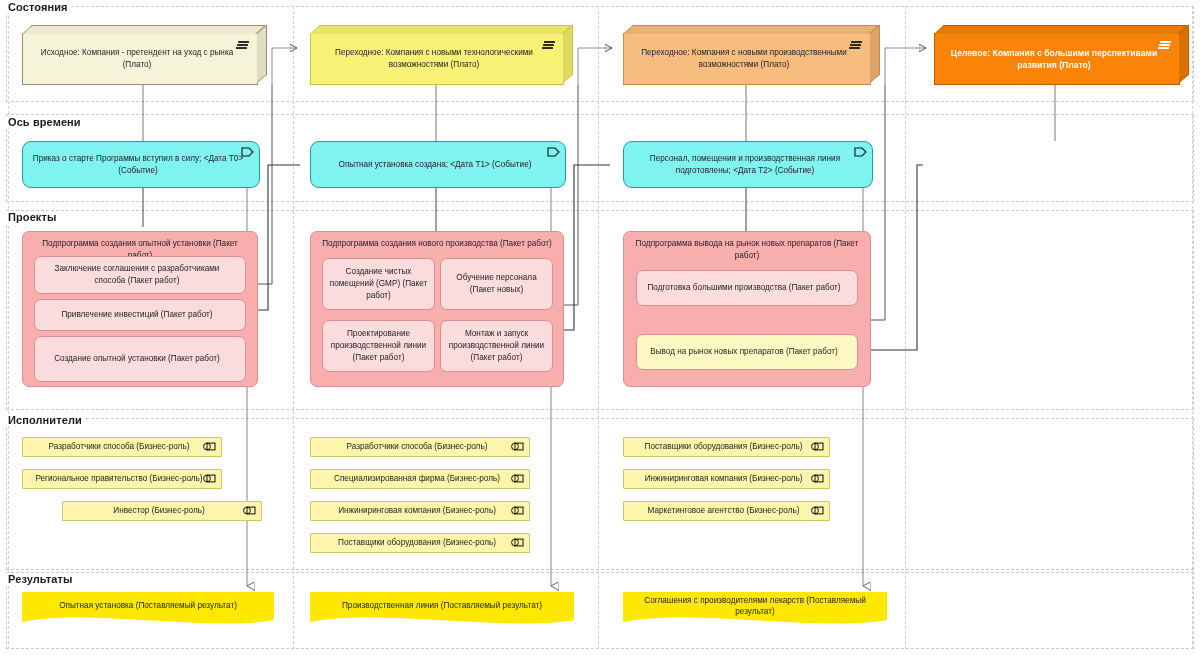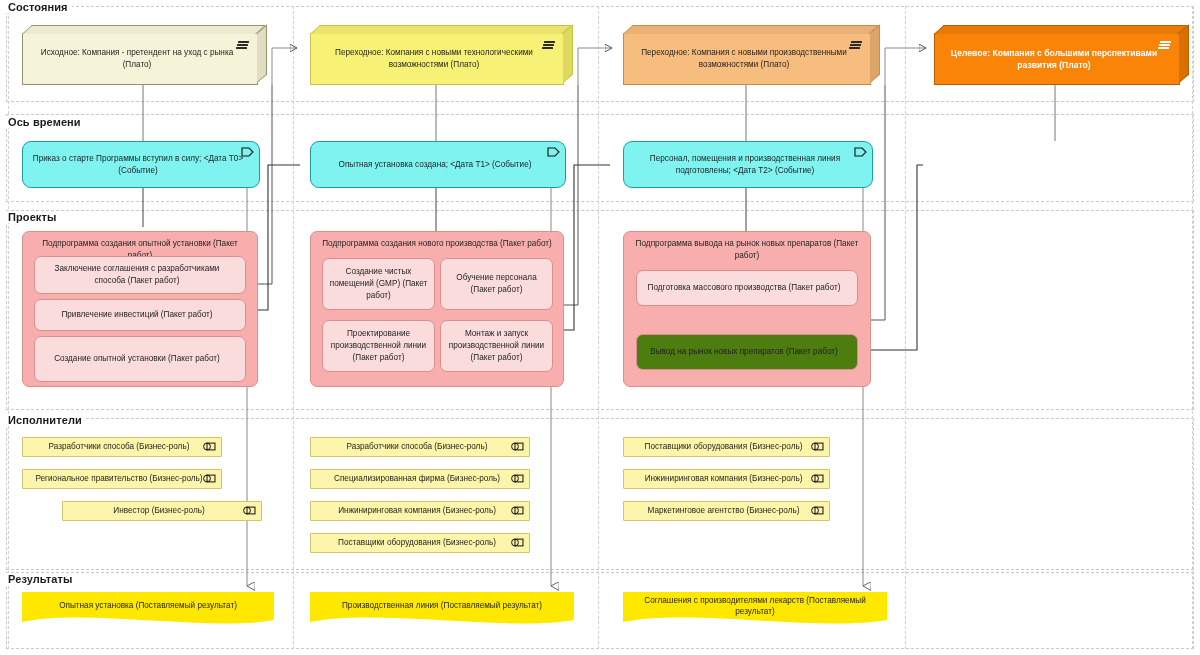--- a/index.html
+++ b/index.html
@@ -320,36 +320,36 @@
     <span>Создание опытной установки (Пакет работ)</span>
   </div>
 
   <div class="node wp wp-group" style="left:310px; top:231px; width:254px; height:156px; background:#f9aeae; padding:6px 6px;">
     <span style="width:100%;">Подпрограмма создания нового производства (Пакет работ)</span>
   </div>
   <div class="node wp" style="left:322px; top:258px; width:113px; height:52px; background:#fadcdc; padding:4px 5px;">
     <span>Создание чистых помещений (GMP) (Пакет работ)</span>
   </div>
   <div class="node wp" style="left:440px; top:258px; width:113px; height:52px; background:#fadcdc; padding:4px 5px;">
-    <span>Обучение персонала (Пакет работ)</span>
+    <span>Обучение персонала (Пакет новых)</span>
   </div>
   <div class="node wp" style="left:322px; top:320px; width:113px; height:52px; background:#fadcdc; padding:4px 5px;">
     <span>Проектирование производственной линии (Пакет работ)</span>
   </div>
   <div class="node wp" style="left:440px; top:320px; width:113px; height:52px; background:#fadcdc; padding:4px 5px;">
     <span>Монтаж и запуск производственной линии (Пакет работ)</span>
   </div>
 
   <div class="node wp wp-group" style="left:623px; top:231px; width:248px; height:156px; background:#f9aeae; padding:6px 6px;">
     <span style="width:100%;">Подпрограмма вывода на рынок новых препаратов (Пакет работ)</span>
   </div>
   <div class="node wp" style="left:636px; top:270px; width:222px; height:36px; background:#fadcdc;">
-    <span>Подготовка массового производства (Пакет работ)</span>
-  </div>
-  <div class="node wp" style="left:636px; top:334px; width:222px; height:36px; background:#4d7c0f;">
+    <span>Подготовка большими производства (Пакет работ)</span>
+  </div>
+  <div class="node wp" style="left:636px; top:334px; width:222px; height:36px; background:#fef9c3;">
     <span>Вывод на рынок новых препаратов (Пакет работ)</span>
   </div>
 
   <div class="node role" style="left:22px; top:437px; width:200px; height:20px;">
     <span>Разработчики способа (Бизнес-роль)</span>
     <span class="ico ico-role" style="top:4px;">
       <svg width="13" height="9" viewBox="0 0 13 9">
           <circle cx="4" cy="4.5" r="3.4" fill="none" stroke="#111" stroke-width="1"></circle>
           <rect x="4" y="1.1" width="8" height="6.8" fill="none" stroke="#111" stroke-width="1"></rect>
         </svg>

